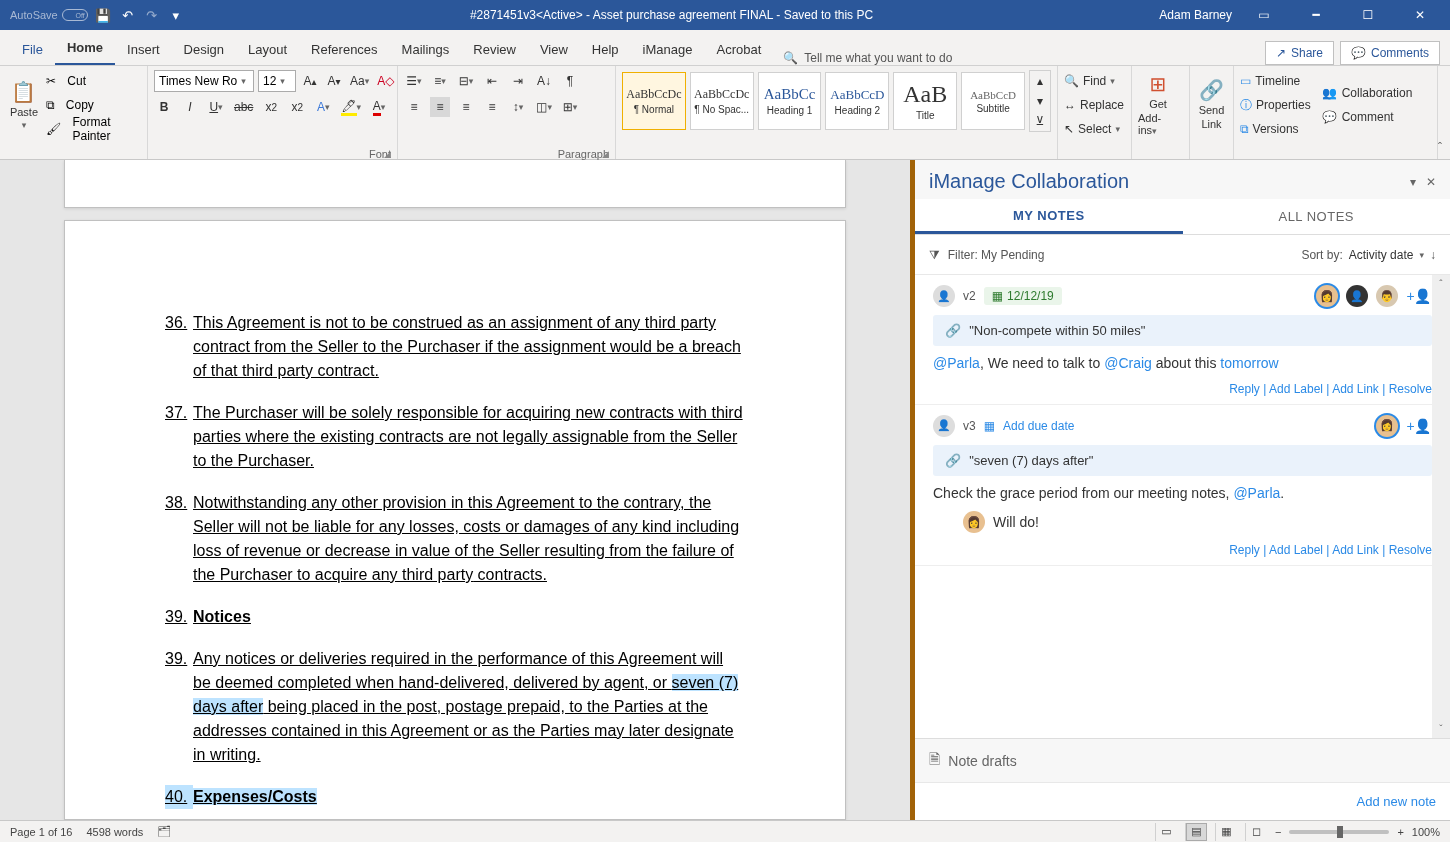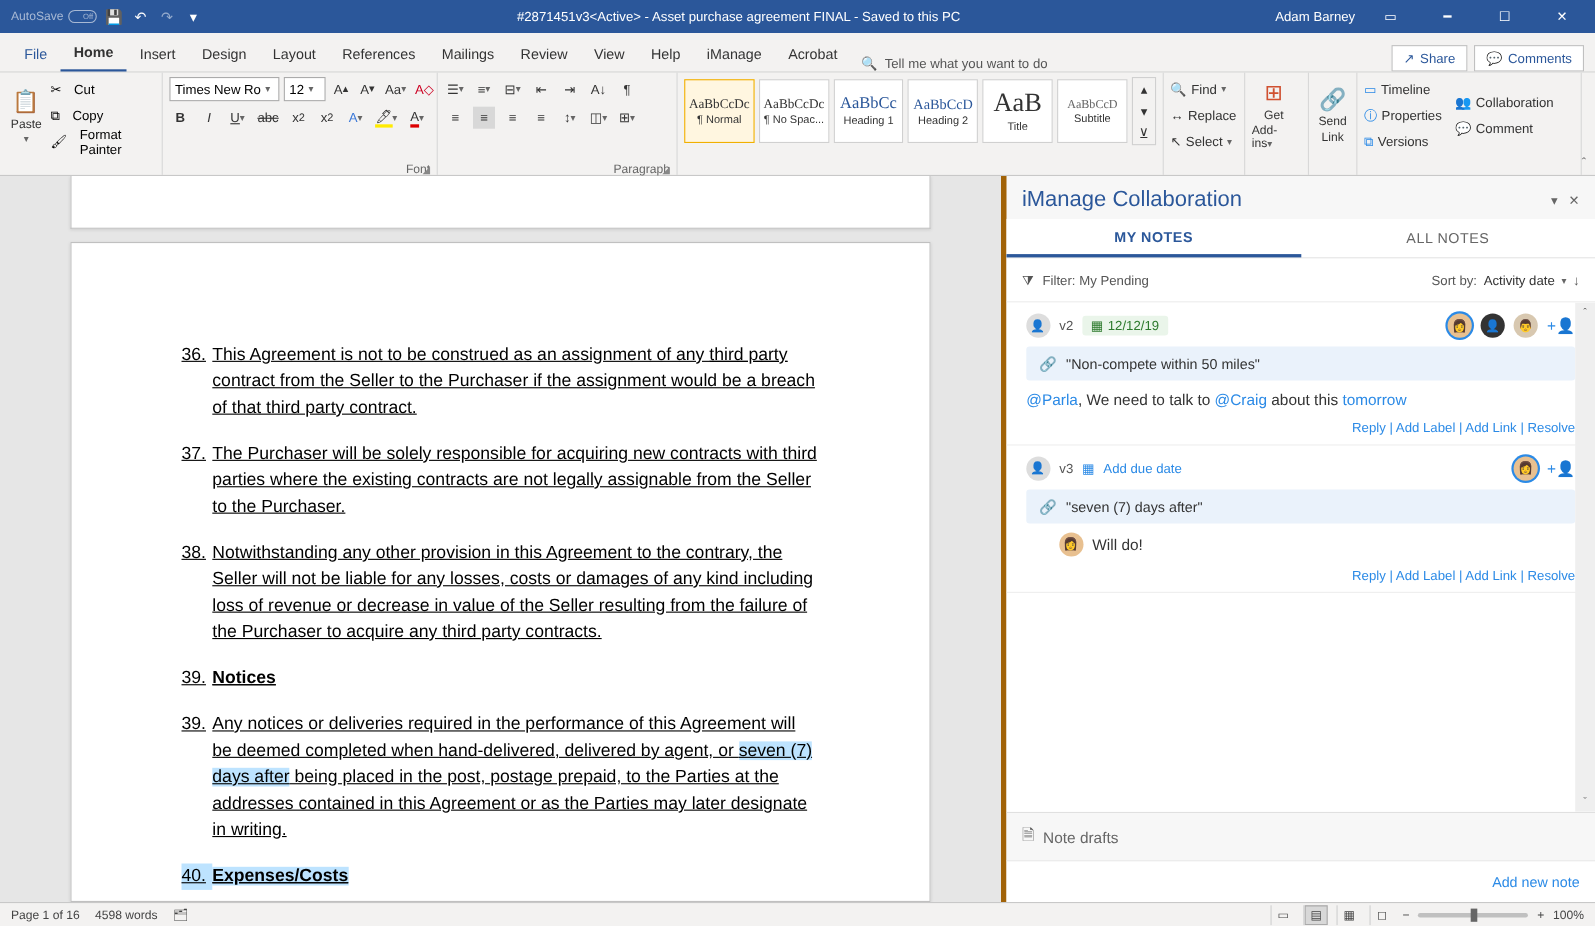--- a/index.html
+++ b/index.html
@@ -445,20 +445,23 @@
           <span style="color:#2b8ae6">▦</span>
           <span class="mention">Add due date</span>
           <span class="spacer"></span>
           <span class="avatar ring" style="background:#e8c090">👩</span>
           <span class="add-user-ic">+👤</span>
         </div>
         <div class="quote">
             <span style="color:#888">🔗</span>
             <span>"seven (7) days after"</span>
           </div>
+        <div class="note-text">
+          <span>Check the grace period from our meeting notes, </span><span class="mention">@Parla</span><span>.</span>
+        </div>
         <div class="reply-line">
           <span class="avatar" style="background:#e8c090">👩</span>
           <span>Will do!</span>
         </div>
         <div class="actions">
           <span>Reply</span> |
           <span>Add Label</span> |
           <span>Add Link</span> |
           <span>Resolve</span>
         </div>

